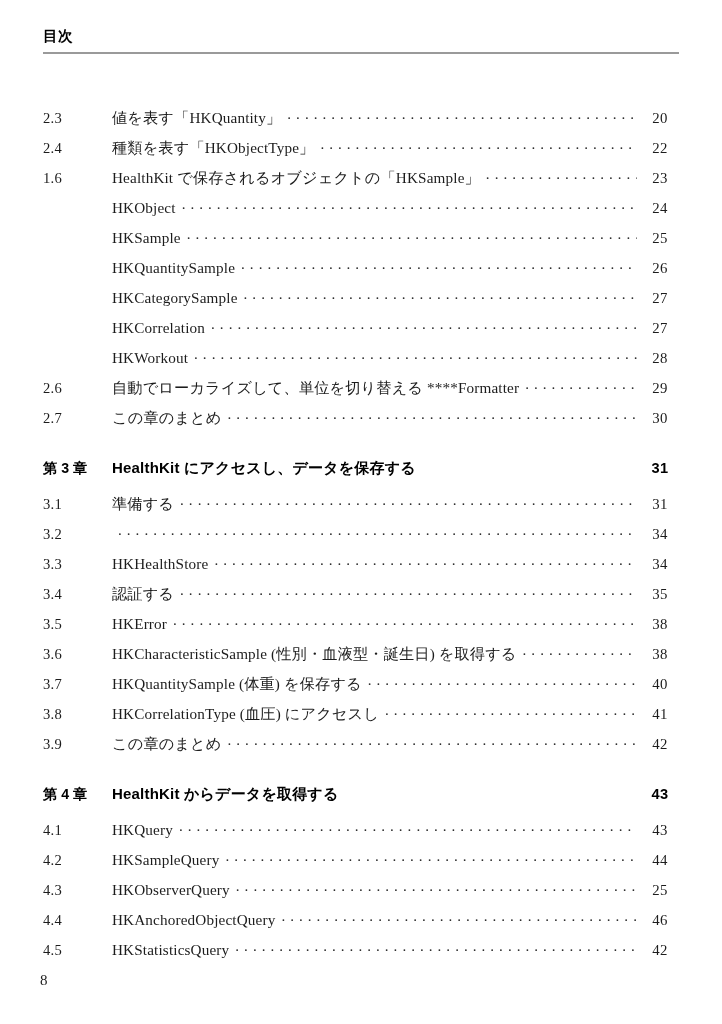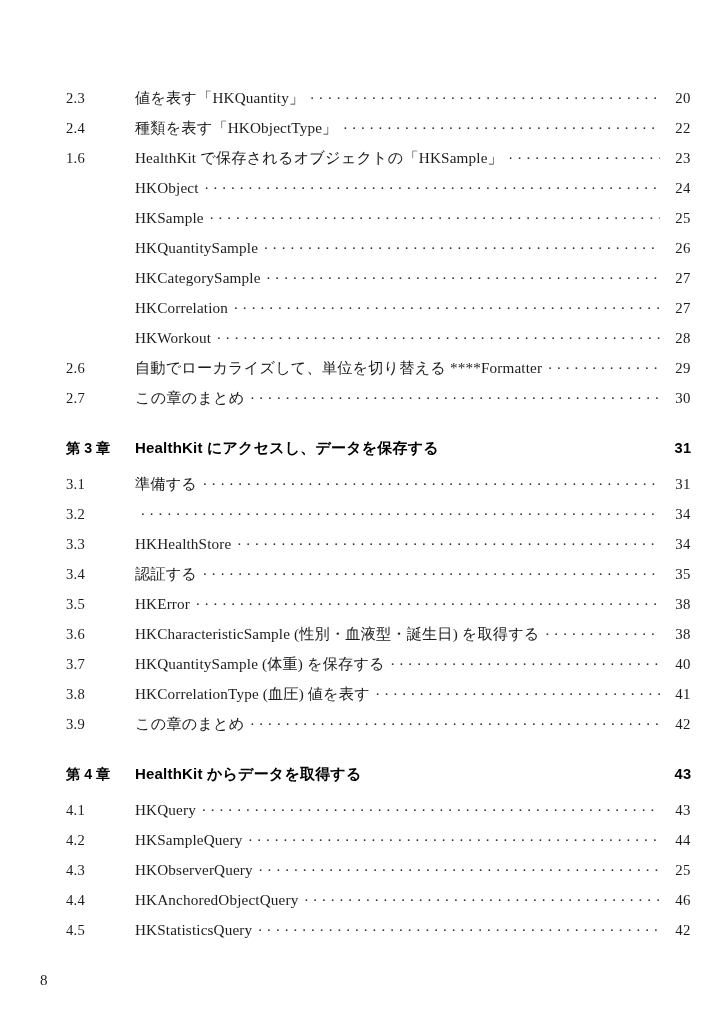--- a/index.html
+++ b/index.html
@@ -43,23 +43,22 @@
     top: 25px;
     width: 636px;
     height: 2px;
     background: #9a9a9a;
   }
 
   
   .toc {
     position: absolute;
     left: 43px;
-    top: 88px;
+    top: 108px;
     width: 636px;
-    margin-left: 23px;
   }
 
   .row {
     display: flex;
     align-items: baseline;
     height: 30px;
     font-size: 15.2px;
     color: #1c1c1c;
   }
 
@@ -143,20 +142,24 @@
     top: 972px;
     font-size: 15px;
     color: #1c1c1c;
   }
 </style>
 </head>
 <body>
 
 <div class="page">
 
+  <div class="running-head">
+    <div class="running-head-title">目次</div>
+    <div class="running-head-rule"></div>
+  </div>
 
   <div class="toc" id="toc-list">
       <div class="row">
         <span class="num">2.3</span>
         <span class="title">値を表す「HKQuantity」</span>
         <span class="leader"></span>
         <span class="pageno">20</span>
       </div>
       <div class="row">
         <span class="num">2.4</span>
@@ -260,21 +263,21 @@
         <span class="pageno">38</span>
       </div>
       <div class="row">
         <span class="num">3.7</span>
         <span class="title">HKQuantitySample (体重) を保存する</span>
         <span class="leader"></span>
         <span class="pageno">40</span>
       </div>
       <div class="row">
         <span class="num">3.8</span>
-        <span class="title">HKCorrelationType (血圧) 値を表す</span>
+        <span class="title">HKCorrelationType (血圧) にアクセスし</span>
         <span class="leader"></span>
         <span class="pageno">41</span>
       </div>
       <div class="row">
         <span class="num">3.9</span>
         <span class="title">この章のまとめ</span>
         <span class="leader"></span>
         <span class="pageno">42</span>
       </div>
       <div class="row chapter">

